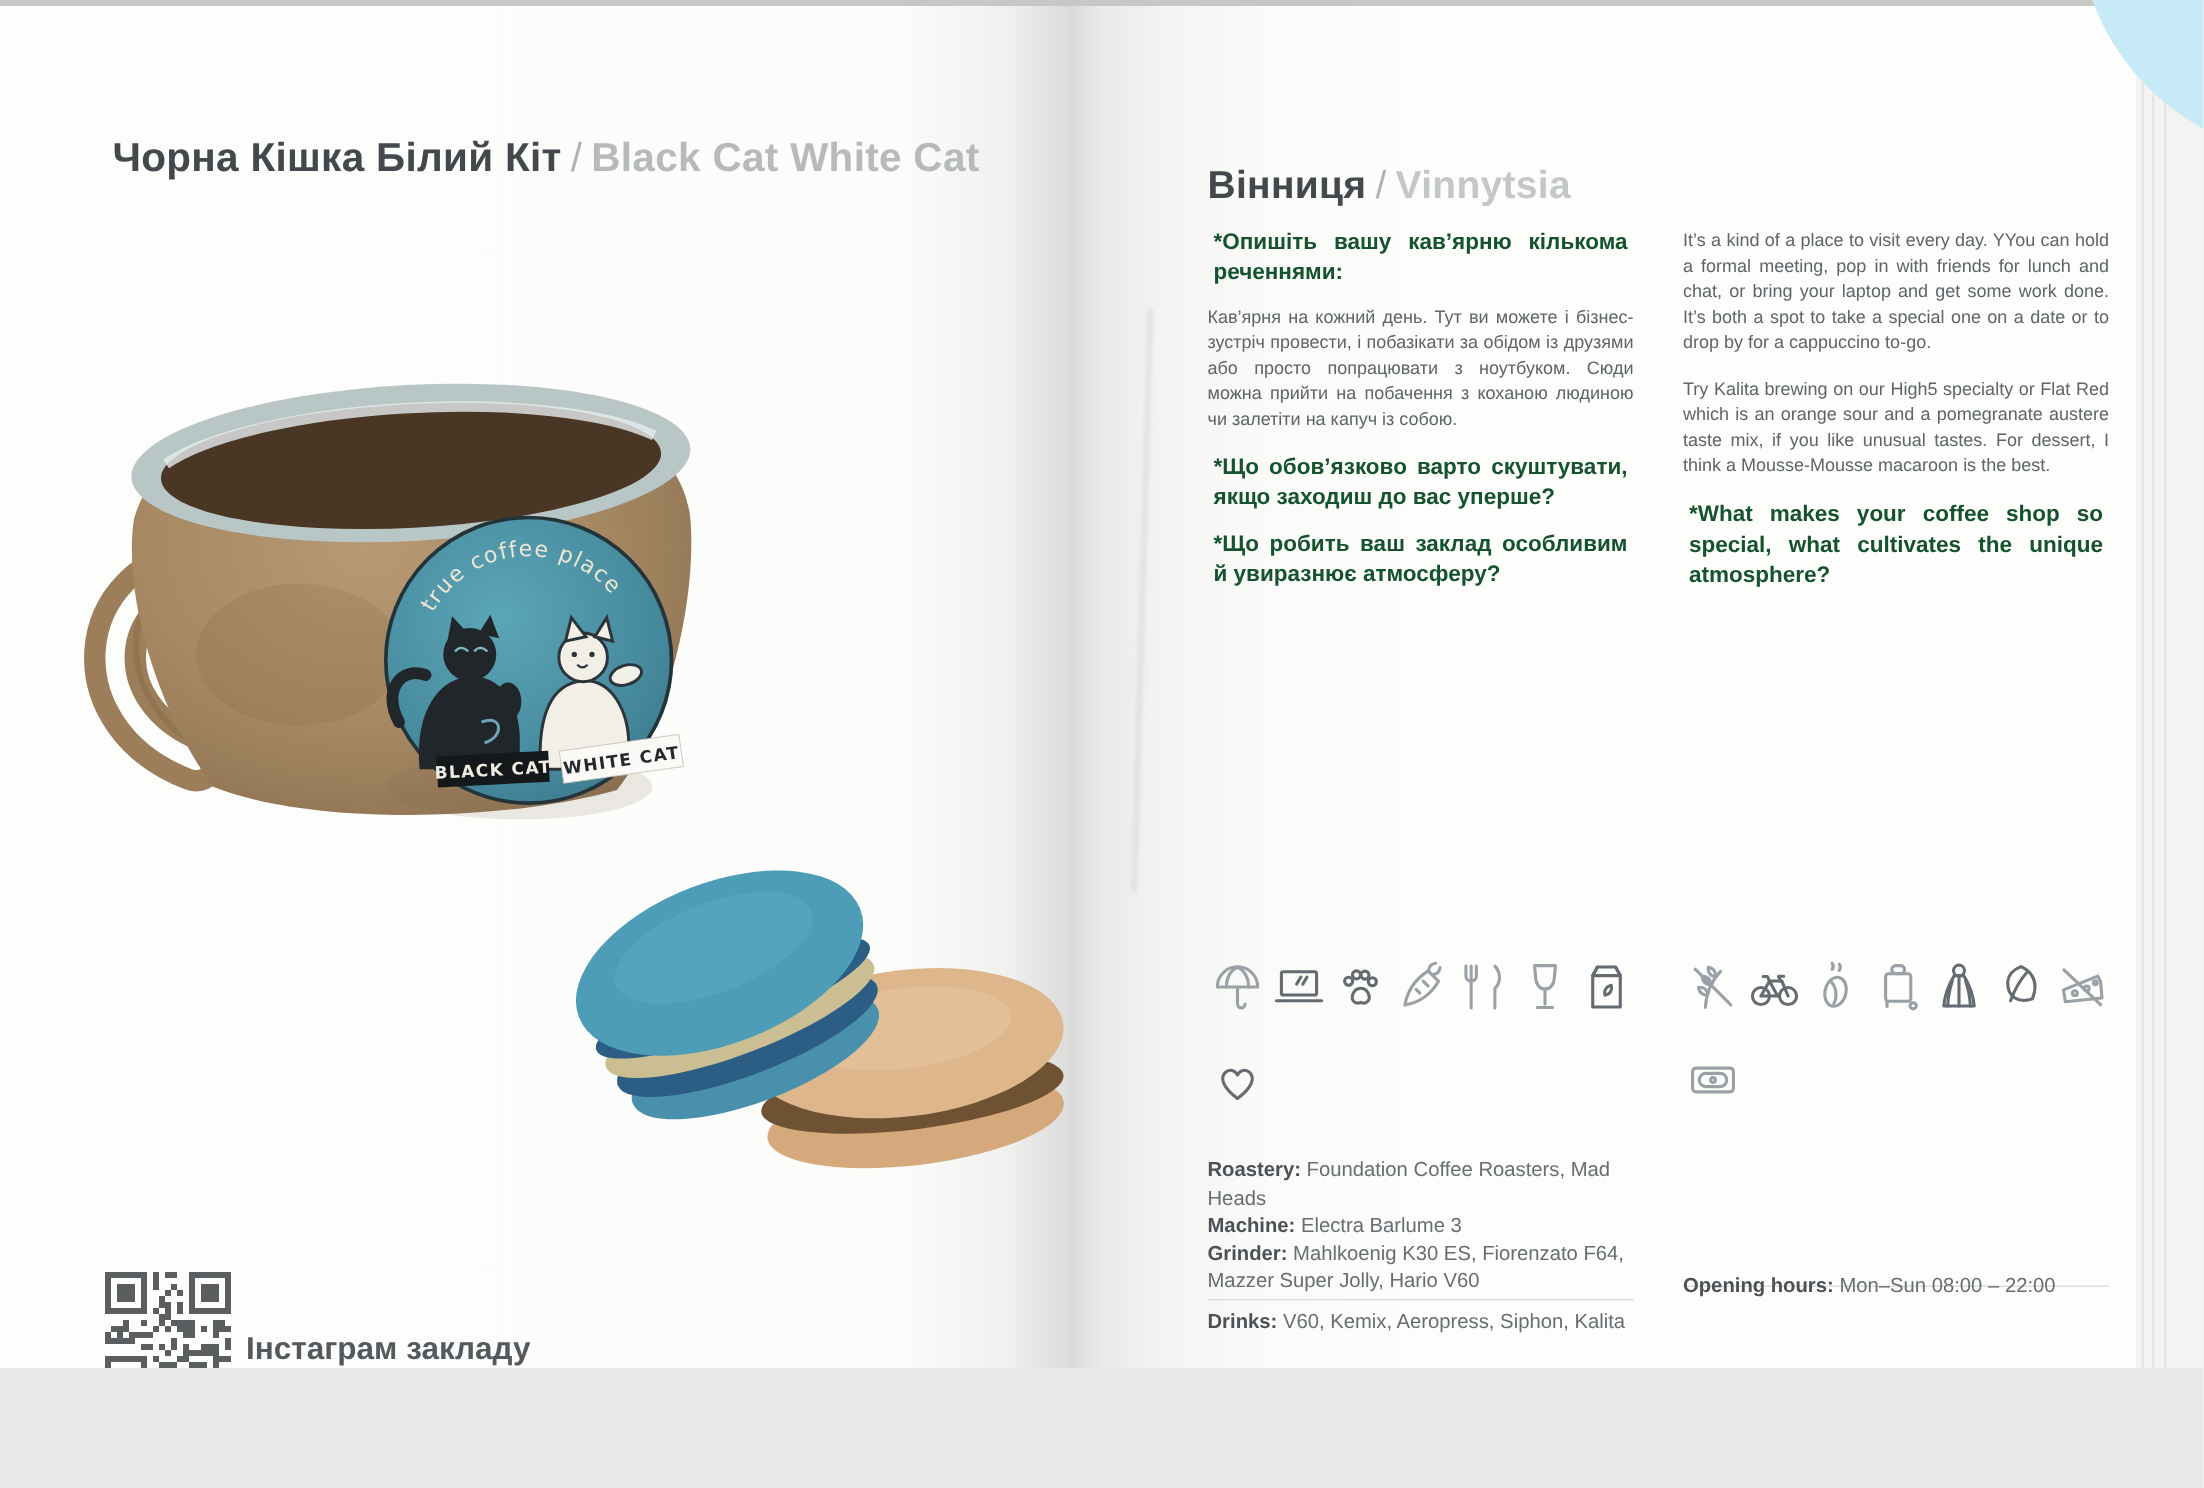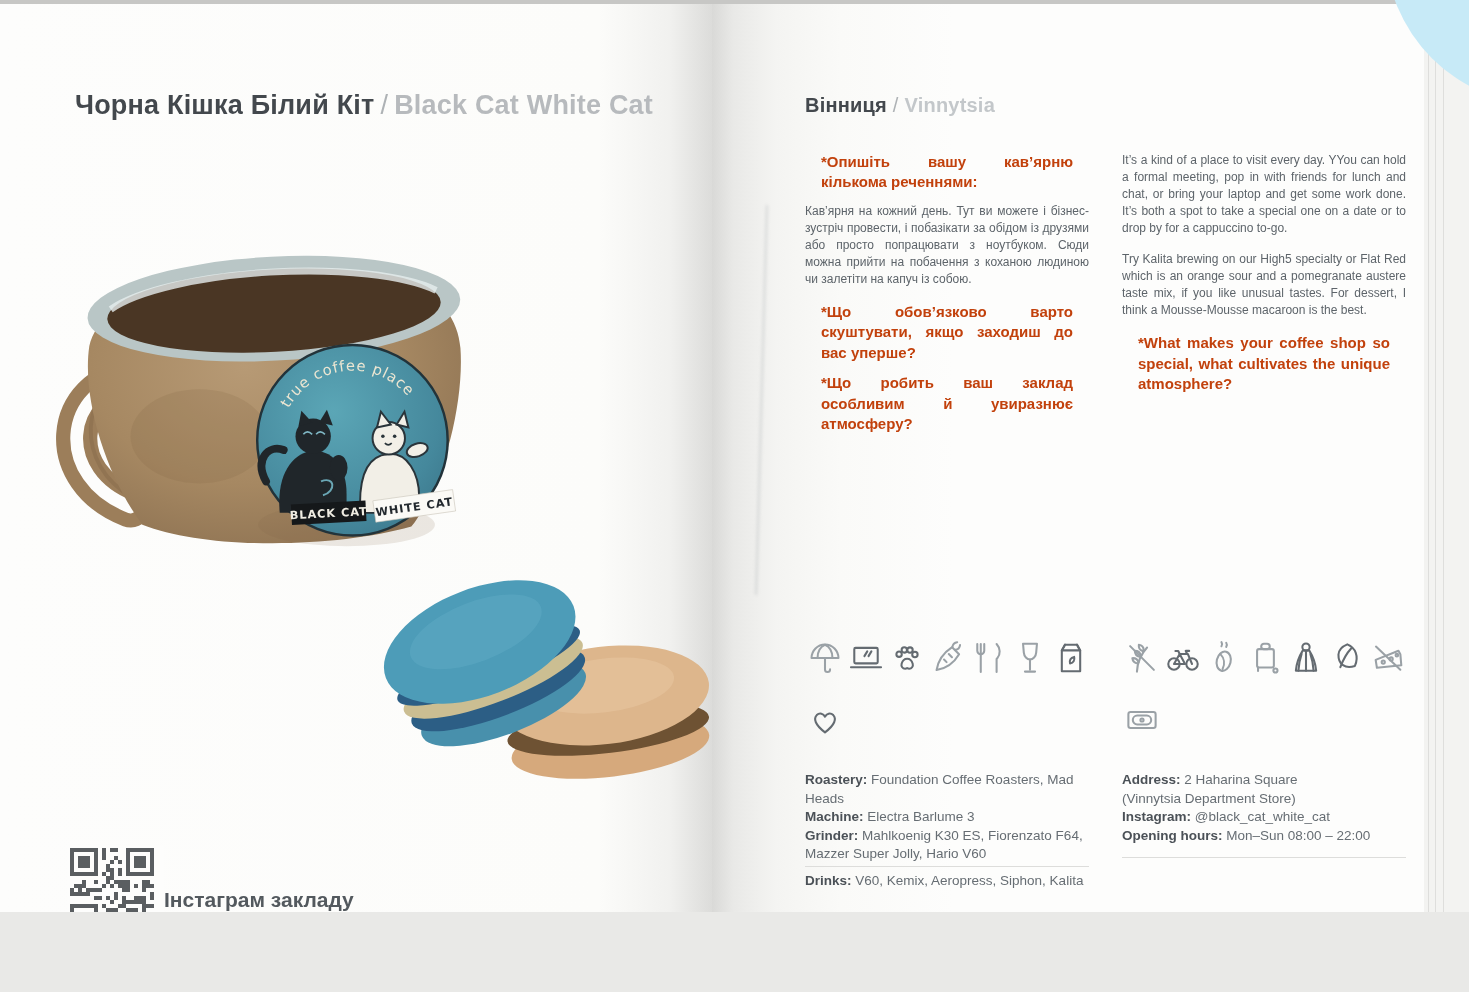--- a/index.html
+++ b/index.html
@@ -18,21 +18,21 @@
     border-radius:50%;}
 
   
   .title{position:absolute;font-size:27px;font-weight:bold;letter-spacing:.2px;white-space:nowrap;}
   .title .t-dark{color:#43484d;}
   .title .t-sep{color:#aeb2b5;font-weight:normal;padding:0 6px;}
   .title .t-muted{color:#b7babd;}
 
   
   .col{position:absolute;width:284px;text-align:justify;}
-  .qh{font-weight:bold;color:#c2410c;font-size:15px;line-height:1.36;margin:0 16px 10px;}
+  .qh{font-weight:bold;color:#14532d;font-size:15px;line-height:1.36;margin:0 4px 10px;}
   .qb{color:#5d646a;font-size:12px;line-height:1.42;margin:0 0 14px;}
 
   
   .amen{position:absolute;width:286px;display:flex;flex-wrap:wrap;justify-content:space-between;row-gap:22px;}
   .amen .cell{width:40px;height:40px;display:flex;align-items:center;justify-content:center;}
   .amen svg{width:38px;height:38px;fill:none;stroke-linecap:round;stroke-linejoin:round;stroke-width:1.3;}
   .ic-l{stroke:#9aa1a6;}
   .ic-d{stroke:#646b71;}
 
   
@@ -601,21 +601,21 @@
       <div class="c"></div>
       <div class="c"></div>
       <div class="c on"></div>
       <div class="c"></div>
     </div>
   <div class="qr-cap">
     <div>Інстаграм закладу</div>
     <div>Instagram Page</div>
   </div>
 
-  <div class="title" style="left:805px;top:94px;font-size:20px;">
+  <div class="title" style="left:805px;top:108px;font-size:26px;">
     <span class="t-dark">Вінниця</span><span class="t-sep">/</span><span class="t-muted" style="color:#c3c7ca">Vinnytsia</span>
   </div>
 
   <div class="col" style="left:805px;top:152px;">
     <p class="qh">*Опишіть вашу кав’ярню кількома реченнями:</p>
     <p class="qb">Кав’ярня на кожний день. Тут ви можете і бізнес-зустріч провести, і побазікати за обідом із друзями або просто попрацювати з ноутбуком. Сюди можна прийти на побачення з коханою людиною чи залетіти на капуч із собою.</p>
     <p class="qh">*Що обов’язково варто скуштувати, якщо заходиш до вас уперше?</p>
     <p class="qh">*Що робить ваш заклад особливим й увиразнює атмосферу?</p>
   </div>
 
@@ -748,24 +748,19 @@
   <div class="det" style="left:805px;top:771px;">
     <b>Roastery:</b><span> Foundation Coffee Roasters, Mad Heads</span><br>
     <b>Machine:</b><span> Electra Barlume 3</span><br>
     <b>Grinder:</b><span> Mahlkoenig K30 ES, Fiorenzato F64, Mazzer Super Jolly, Hario V60</span>
   </div>
   <div class="rule" style="left:805px;top:866px;"></div>
   <div class="det" style="left:805px;top:872px;">
     <b>Drinks:</b><span> V60, Kemix, Aeropress, Siphon, Kalita</span>
   </div>
 
-  <div class="det" style="left:1122px;top:771px;">
-    <b>Address:</b><span> 2 Haharina Square</span><br>
-    <span>(Vinnytsia Department Store)</span><br>
-    <b>Instagram:</b><span> @black_cat_white_cat</span>
-  </div>
   <div class="rule" style="left:1122px;top:857px;"></div>
-  <div class="det" style="left:1122px;top:827px;">
+  <div class="det" style="left:1122px;top:848px;">
     <b>Opening hours:</b><span> Mon–Sun 08:00 – 22:00</span>
   </div>
 
   <div class="pageno" style="left:1391px;top:916px;">7</div>
 </div>
 
 </body></html>

